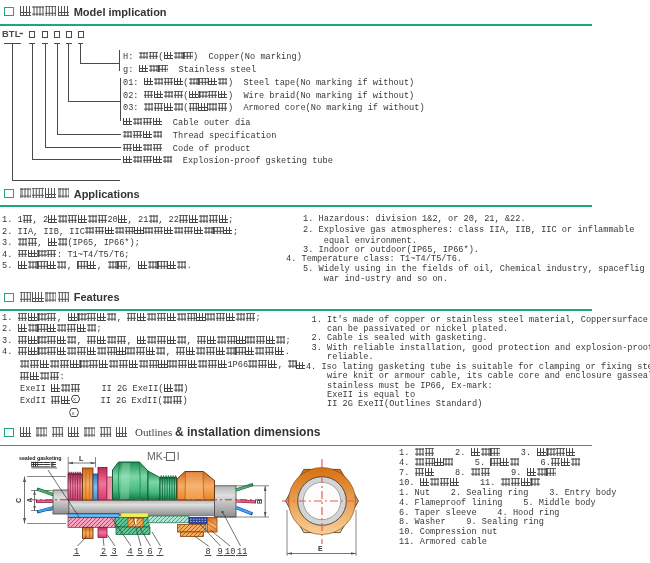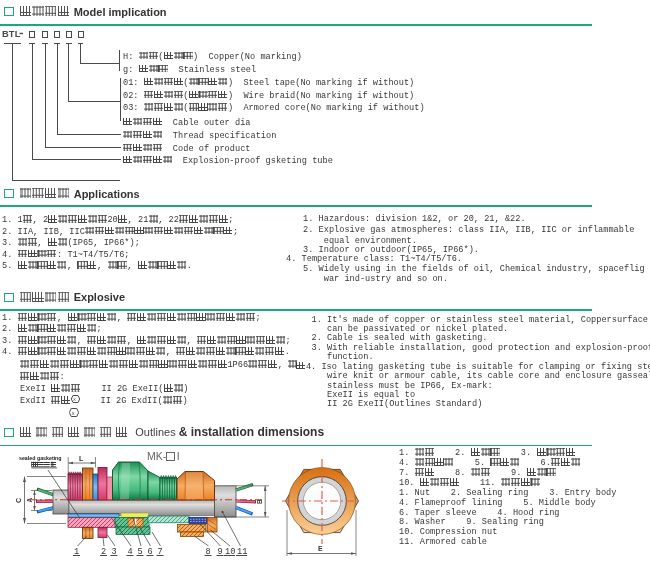--- a/index.html
+++ b/index.html
@@ -24,22 +24,22 @@
 </style></head>
 <body>
 
 <div class="rule" style="top:24.2px"></div>
 <div class="rule" style="top:205.3px"></div>
 <div class="rule" style="top:309.3px"></div>
 <div class="rule" style="top:444.6px"></div>
 
 <div class="hd" style="top:4.5px"><span class="sq"></span><i class="z"></i><i class="z v2"></i><i class="z v3"></i><i class="z"></i> <span class="e">Model implication</span></div>
 <div class="hd" style="top:186.5px"><span class="sq"></span><i class="z v2"></i><i class="z v3"></i><i class="z"></i><i class="z v2"></i> <span class="e">Applications</span></div>
-<div class="hd" style="top:290px"><span class="sq"></span><i class="z v3"></i><i class="z"></i><i class="z v2"></i><i class="z v3"></i> <span class="e">Explosive</span></div>
-<div class="hd h4" style="top:425px"><span class="sq"></span><i class="z"></i><i class="z v2"></i><i class="z v3"></i><i class="z"></i><i class="z v2"></i><i class="z v3"></i><i class="z"></i><span style="font-family:Liberation Sans, sans-serif;font-weight:normal;font-size:11px;color:#3f3f3f"> Outlines </span><span style="font-size:12px">&amp; installation dimensions</span></div>
+<div class="hd" style="top:290px"><span class="sq"></span><i class="z v3"></i><i class="z"></i><i class="z v2"></i><i class="z v3"></i> <span class="e">Features</span></div>
+<div class="hd h4" style="top:425px"><span class="sq"></span><i class="z"></i><i class="z v2"></i><i class="z v3"></i><i class="z"></i><i class="z v2"></i><i class="z v3"></i><i class="z"></i><span style="font-family:Liberation Serif, serif;font-weight:normal;font-size:11px;color:#3f3f3f"> Outlines </span><span style="font-size:12px">&amp; installation dimensions</span></div>
 
 <svg style="position:absolute;left:0;top:0" width="300" height="190" viewBox="0 0 300 190">
   <g fill="none" stroke="#4a4a4a" stroke-width="1" shape-rendering="crispEdges">
 
     <rect x="29.4" y="31.6" width="5.4" height="5.4"></rect>
     <rect x="42.3" y="31.6" width="5.4" height="5.4"></rect>
     <rect x="54.4" y="31.6" width="5.4" height="5.4"></rect>
     <rect x="66.2" y="31.6" width="5.4" height="5.4"></rect>
     <rect x="78" y="31.6" width="5.4" height="5.4"></rect>
 
@@ -100,21 +100,21 @@
     <svg width="10" height="9" viewBox="0 0 10 9" style="display:block">
       <polygon points="2.2,0.5 7.8,0.5 9.6,4.5 7.8,8.5 2.2,8.5 0.4,4.5" fill="none" stroke="#4a4a4a" stroke-width="1"></polygon>
       <text x="2.4" y="6.8" font-size="5.5" fill="#4a4a4a">x</text>
     </svg>
   </span>
 
 <div class="t" style="left:296px;top:314.6px">   1. It's made of copper or stainless steel material, Coppersurface</div>
 <div class="t" style="left:296px;top:323.7px">      can be passivated or nickel plated.</div>
 <div class="t" style="left:296px;top:333.2px">   2. Cable is sealed with gasketing.</div>
 <div class="t" style="left:296px;top:342.5px">   3. With reliable installation, good protection and explosion-proof</div>
-<div class="t" style="left:296px;top:352.1px">      function.</div>
+<div class="t" style="left:296px;top:352.1px">      reliable.</div>
 <div class="t" style="left:296px;top:361.7px"><i class="z"></i>4. Iso lating gasketing tube is suitable for clamping or fixing stee</div>
 <div class="t" style="left:296px;top:370.8px">      wire knit or armour cable, its cable core and enclosure gassealing</div>
 <div class="t" style="left:296px;top:380.5px">      stainless must be IP66, Ex-mark:</div>
 <div class="t" style="left:296px;top:389.6px">      ExeII is equal to</div>
 <div class="t" style="left:296px;top:398.7px">      II 2G ExeII(Outlines Standard)</div>
 
 <div class="t" style="left:399px;top:448.2px">1. <i class="z v2"></i><i class="z v3"></i>    2. <i class="z"></i><i class="z v2"></i><i class="z v3"></i>    3. <i class="z"></i><i class="z v2"></i><i class="z v3"></i><i class="z"></i></div>
 <div class="t" style="left:399px;top:458.2px">4. <i class="z v2"></i><i class="z v3"></i><i class="z"></i><i class="z v2"></i>    5. <i class="z v3"></i><i class="z"></i><i class="z v2"></i>    6.<i class="z v3"></i><i class="z"></i><i class="z v2"></i></div>
 <div class="t" style="left:399px;top:468.2px">7. <i class="z v3"></i><i class="z"></i>    8. <i class="z v2"></i><i class="z v3"></i>    9. <i class="z"></i><i class="z v2"></i><i class="z v3"></i></div>
 <div class="t" style="left:399px;top:478.2px">10. <i class="z"></i><i class="z v2"></i><i class="z v3"></i><i class="z"></i>    11. <i class="z v2"></i><i class="z v3"></i><i class="z"></i><i class="z v2"></i></div>

